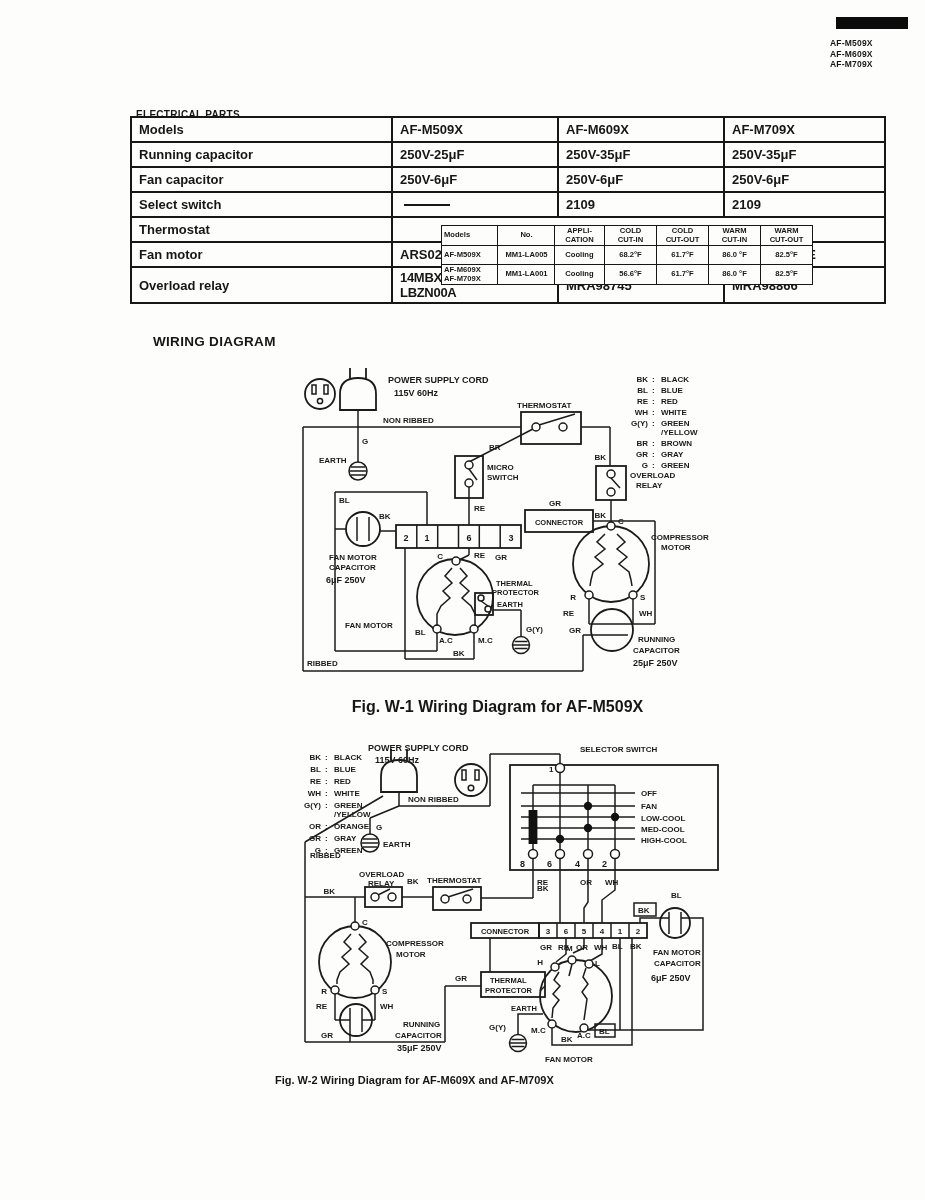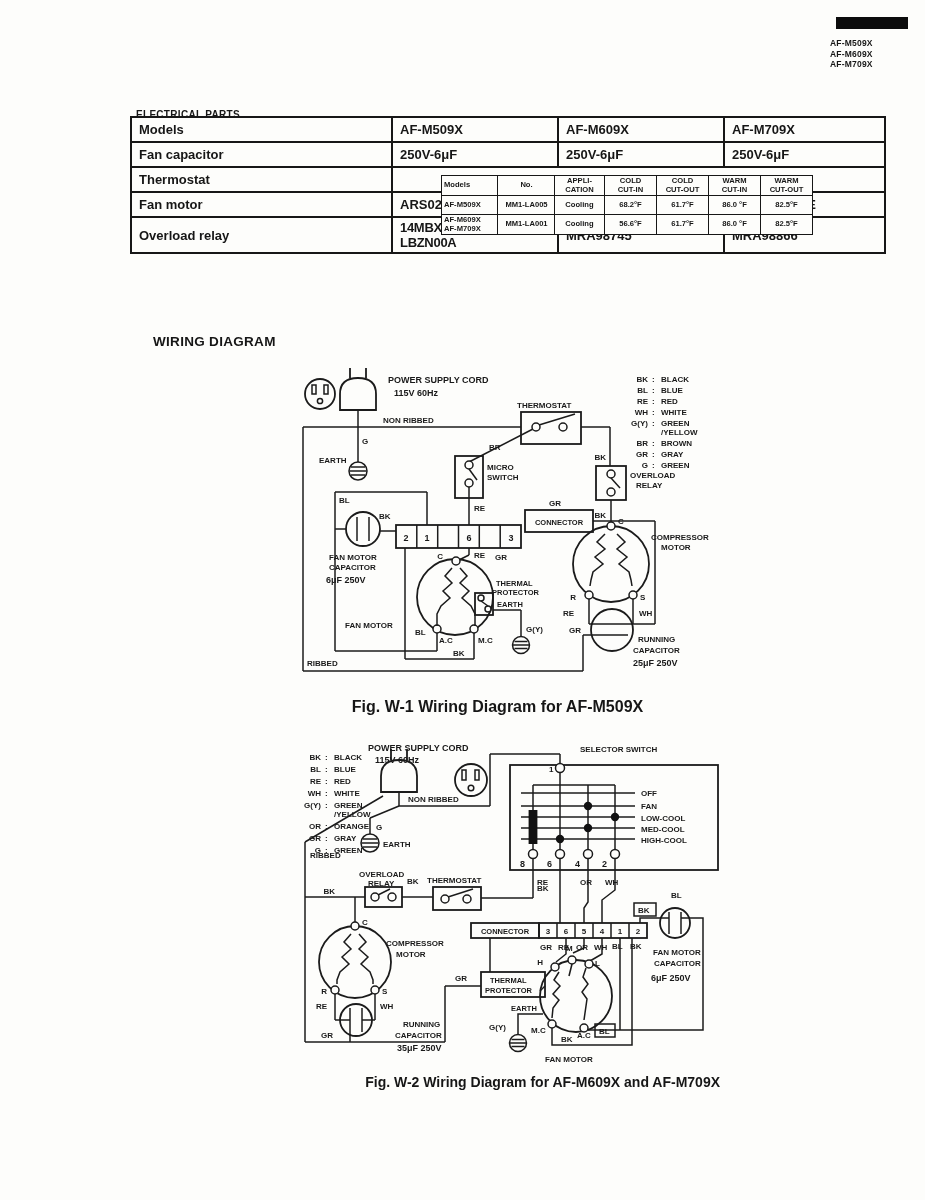--- a/index.html
+++ b/index.html
@@ -30,21 +30,21 @@
   
   table.thermo{position:absolute;left:48px;top:7px;border-collapse:collapse;table-layout:fixed;width:348px;background:#fdfdfb;}
   table.thermo td{border:1.5px solid #171717;font-size:7.6px;font-weight:bold;text-align:center;padding:1px 1px;height:16px;line-height:8.5px;}
   table.thermo td span{display:block;}
   table.thermo td.m{width:52px;text-align:left;padding-left:2px;}
   table.thermo td.n{width:53px;text-align:center;padding-left:2px;}
   table.thermo td.a{width:47px;}
   table.thermo td.f{width:49px;}
   
   .cap1{left:285px;top:698px;width:425px;text-align:center;font-size:16px;font-weight:bold;}
-  .cap2{left:275px;top:1074px;width:445px;text-align:right;font-size:14px;font-weight:bold;}
+  .cap2{left:275px;top:1074px;width:445px;text-align:left;font-size:11px;font-weight:bold;}
   
   svg{position:absolute;}
   #w1{left:293px;top:368px;}
   #w2{left:283px;top:740px;}
   svg text{font-family:"Liberation Sans", sans-serif;font-weight:bold;fill:#191919;}
   .t8{font-size:8px;}
   .t7{font-size:7.5px;}
   .t9{font-size:9px;}
   .w{stroke:#1b1b1b;stroke-width:1.5;fill:none;}
   .bx{stroke:#1b1b1b;stroke-width:1.8;fill:none;}
@@ -66,24 +66,38 @@
 
 <table class="parts">
   <tbody>
       <tr>
     <td class="lab">Models</td>
     <td class="c1">AF-M509X</td>
     <td class="c2">AF-M609X</td>
     <td class="c3">AF-M709X</td>
   </tr>
   <tr>
+    <td class="lab">Running capacitor</td>
+    <td>250V-25μF</td>
+    <td>250V-35μF</td>
+    <td>250V-35μF</td>
+  </tr>
+  <tr>
     <td class="lab">Fan capacitor</td>
     <td>250V-6μF</td>
     <td>250V-6μF</td>
     <td>250V-6μF</td>
+  </tr>
+  <tr>
+    <td class="lab">Select switch</td>
+    <td>
+          <div class="dash"></div>
+        </td>
+    <td>2109</td>
+    <td>2109</td>
   </tr>
   <tr>
     <td class="lab thermo-lab">Thermostat</td>
     <td class="thermo-row" colspan="3">
       <table class="thermo">
         <tbody>
               <tr>
           <td class="m">
                   <span>Models</span>
                   <span></span>

